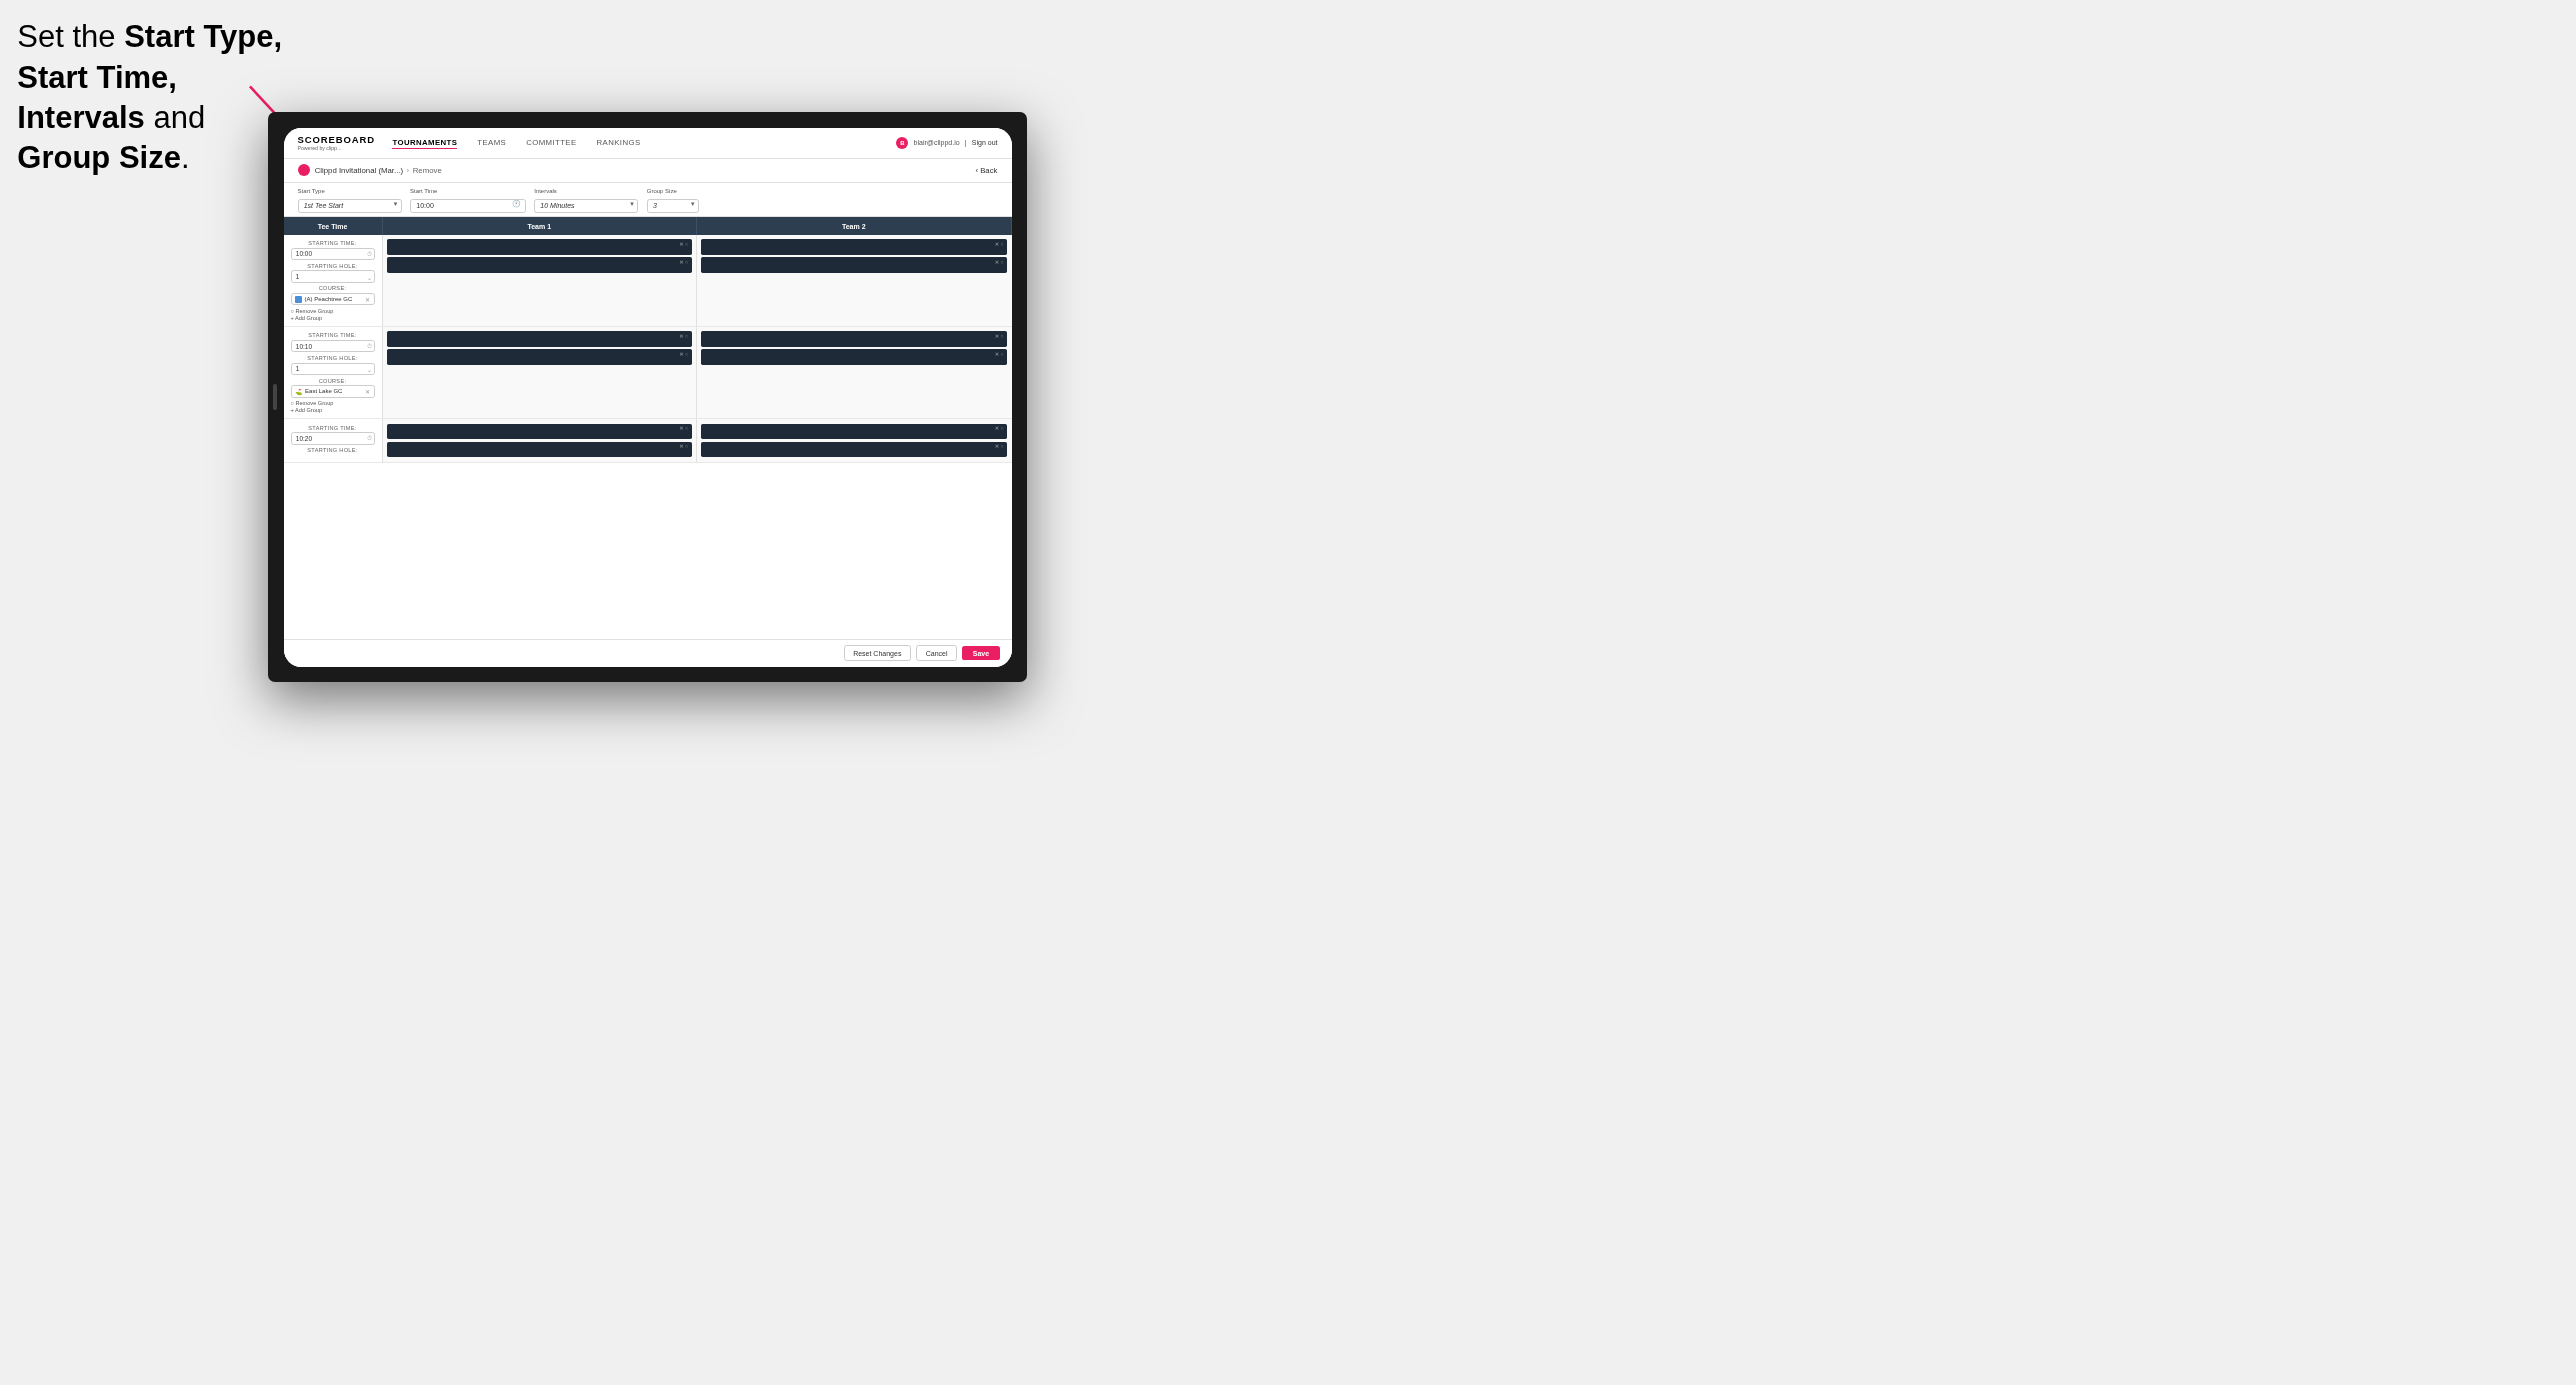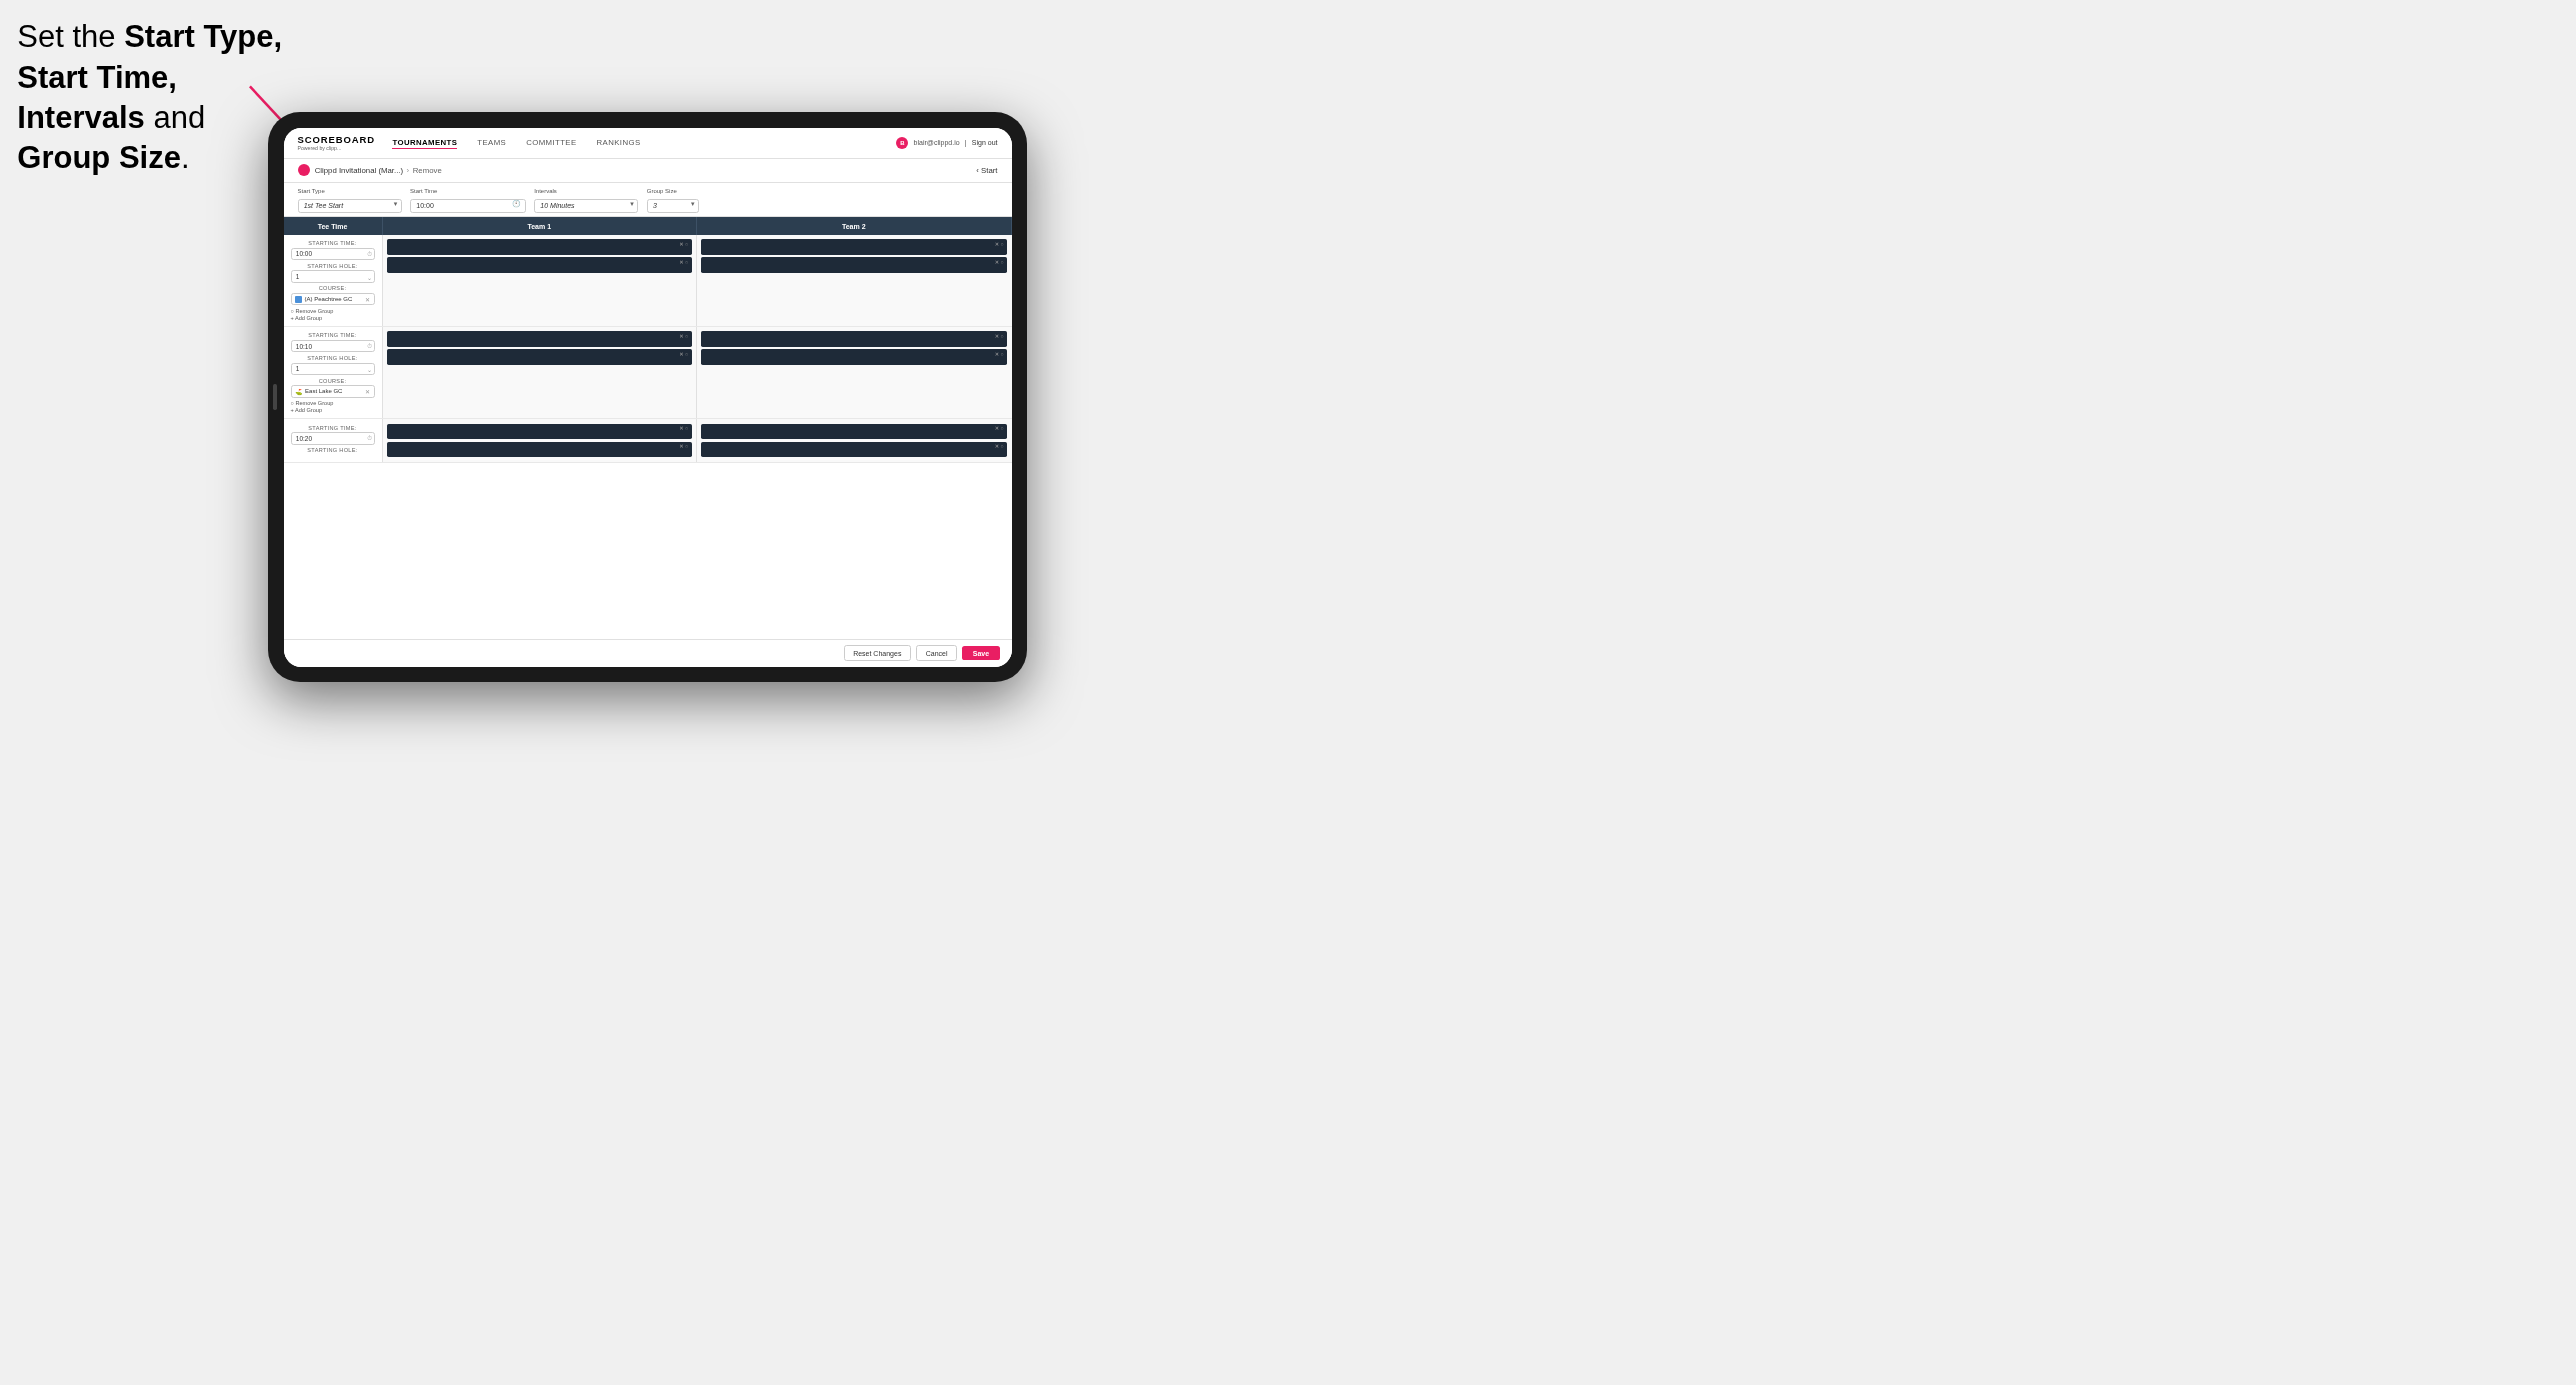--- a/index.html
+++ b/index.html
@@ -36,21 +36,21 @@
     }
 
     
     .tablet-frame {
       position: absolute;
       left: 268px;
       top: 112px;
       width: 759px;
       height: 570px;
       background: #1a1a1a;
-      border-radius: 32px;
+      border-radius: 7px;
       padding: 15.5px;
       box-shadow: 0 17.3px 52px rgba(0,0,0,0.5);
     }
     .tablet-screen {
       width: 100%;
       height: 100%;
       background: #fff;
       border-radius: 17.3px;
       overflow: hidden;
       display: flex;
@@ -453,21 +453,21 @@
         <span>|</span>
         <span style="cursor:pointer; color:#333;">Sign out</span>
       </div>
     </div>
 
     <div class="breadcrumb-bar">
       <div class="breadcrumb-logo"></div>
       <span class="breadcrumb-text">Clippd Invitational (Mar...)</span>
       <span class="breadcrumb-sep">›</span>
       <span class="breadcrumb-current">Remove</span>
-      <span class="breadcrumb-back">‹ Start</span>
+      <span class="breadcrumb-back">‹ Back</span>
     </div>
 
     <div class="settings-bar">
       <div class="settings-field">
         <label class="settings-label">Start Type</label>
         <div class="settings-select-wrapper">
           <select class="settings-select">
             <option>1st Tee Start</option>
             <option>Shotgun Start</option>
           </select>

